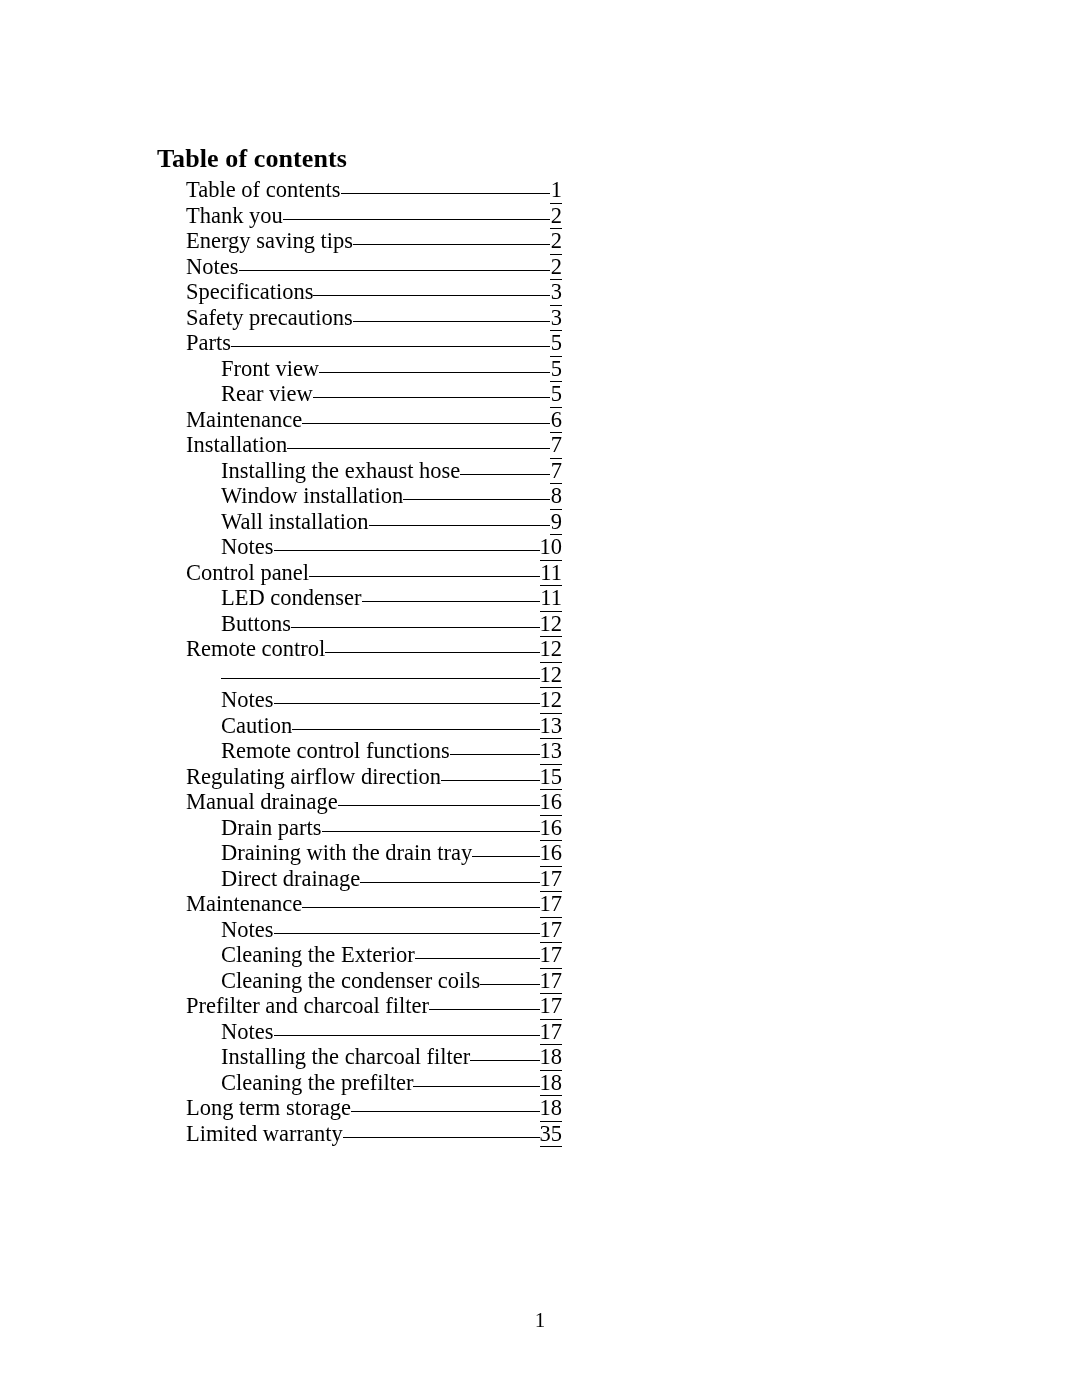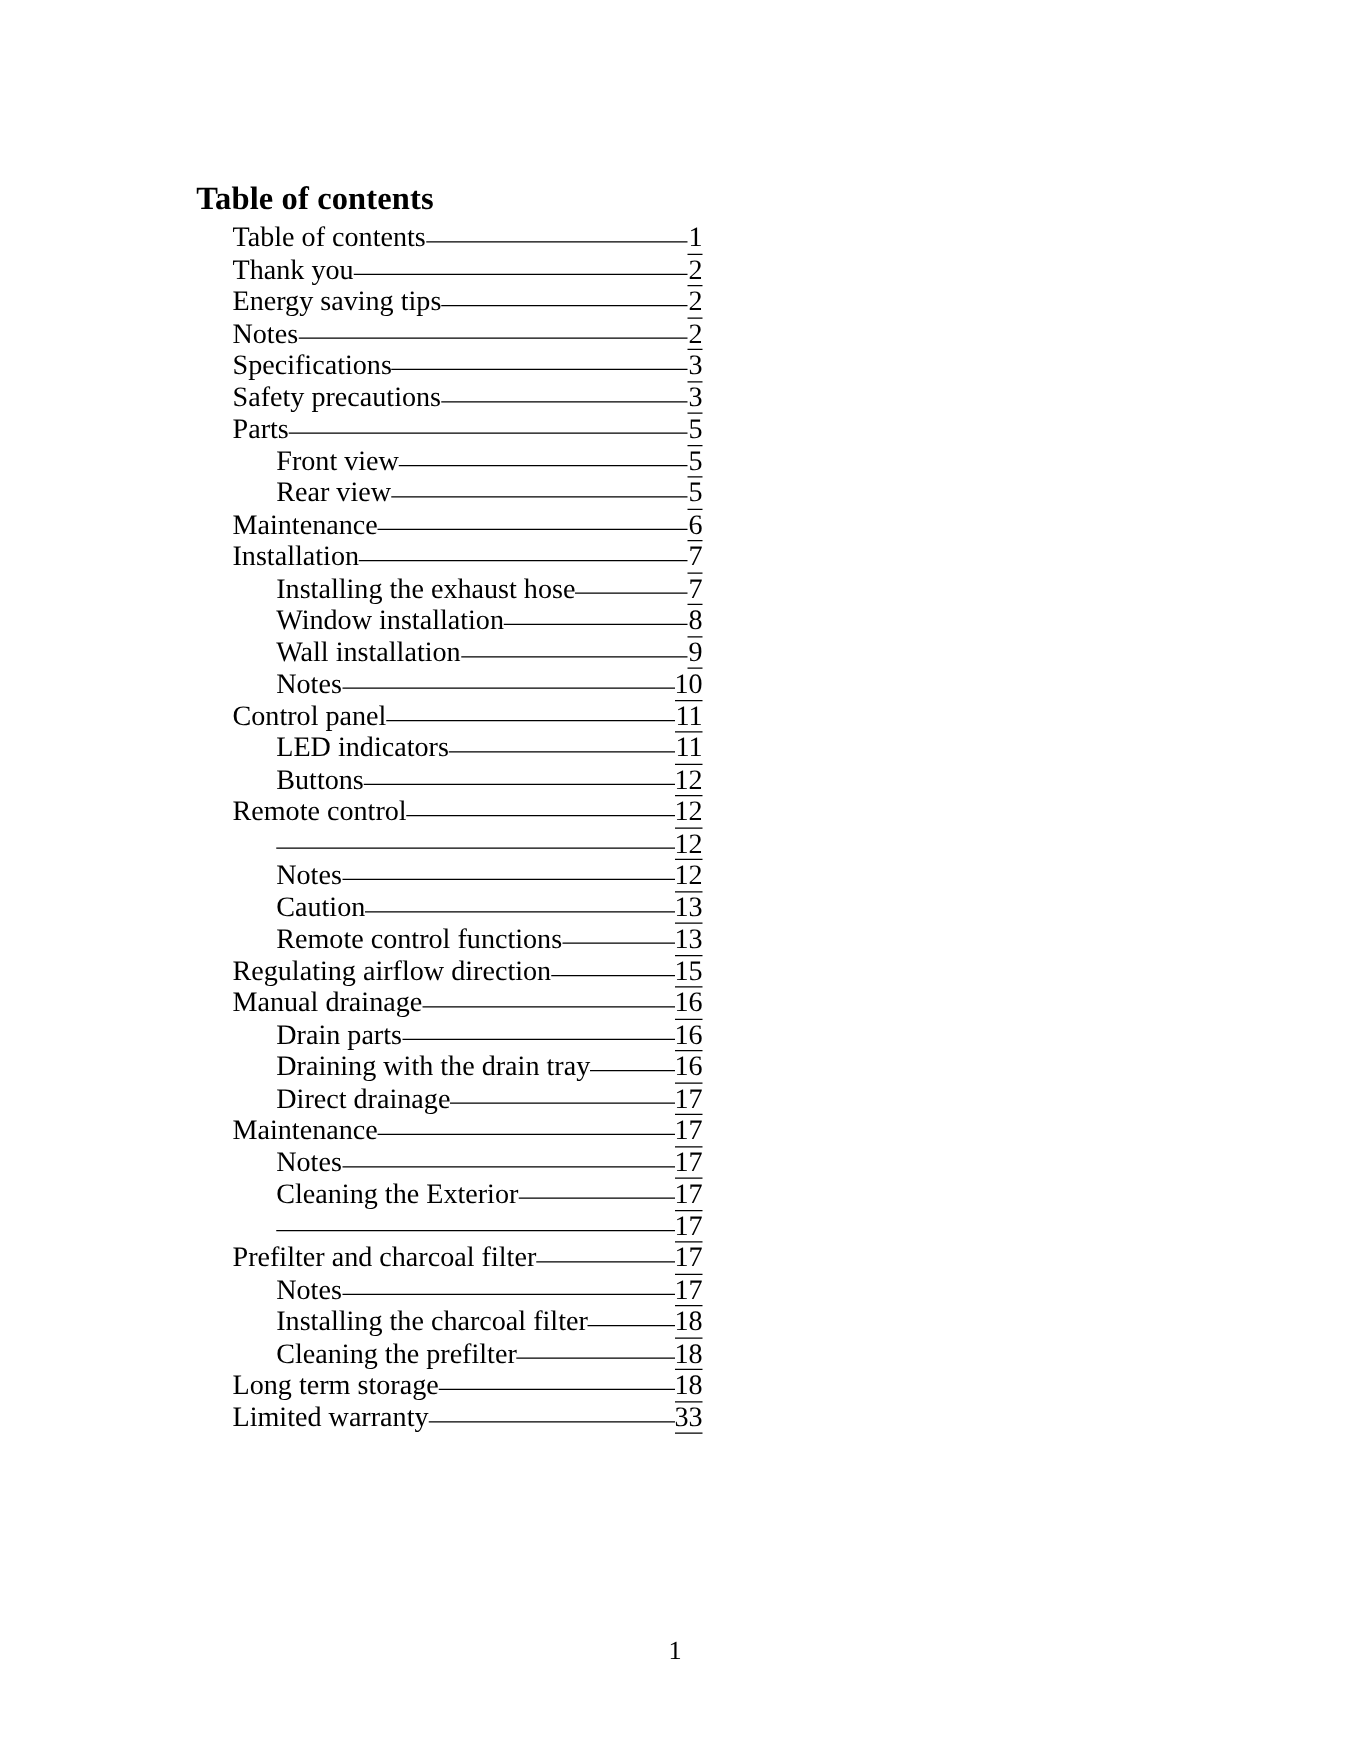--- a/index.html
+++ b/index.html
@@ -150,21 +150,21 @@
         <span class="toc-label">Notes</span>
         <span class="toc-leader"></span>
         <span class="toc-page">10</span>
       </div>
       <div class="toc-row">
         <span class="toc-label">Control panel</span>
         <span class="toc-leader"></span>
         <span class="toc-page">11</span>
       </div>
       <div class="toc-row lvl2">
-        <span class="toc-label">LED indicators</span>
+        <span class="toc-label">LED condenser</span>
         <span class="toc-leader"></span>
         <span class="toc-page">11</span>
       </div>
       <div class="toc-row lvl2">
         <span class="toc-label">Buttons</span>
         <span class="toc-leader"></span>
         <span class="toc-page">12</span>
       </div>
       <div class="toc-row">
         <span class="toc-label">Remote control</span>
@@ -224,20 +224,21 @@
         <span class="toc-label">Notes</span>
         <span class="toc-leader"></span>
         <span class="toc-page">17</span>
       </div>
       <div class="toc-row lvl2">
         <span class="toc-label">Cleaning the Exterior</span>
         <span class="toc-leader"></span>
         <span class="toc-page">17</span>
       </div>
       <div class="toc-row lvl2">
+        <span class="toc-label">Cleaning the condenser coils</span>
         <span class="toc-leader"></span>
         <span class="toc-page">17</span>
       </div>
       <div class="toc-row">
         <span class="toc-label">Prefilter and charcoal filter</span>
         <span class="toc-leader"></span>
         <span class="toc-page">17</span>
       </div>
       <div class="toc-row lvl2">
         <span class="toc-label">Notes</span>
@@ -255,19 +256,19 @@
         <span class="toc-page">18</span>
       </div>
       <div class="toc-row">
         <span class="toc-label">Long term storage</span>
         <span class="toc-leader"></span>
         <span class="toc-page">18</span>
       </div>
       <div class="toc-row">
         <span class="toc-label">Limited warranty</span>
         <span class="toc-leader"></span>
-        <span class="toc-page">33</span>
+        <span class="toc-page">35</span>
       </div>
     </div>
 
   <div class="footer-page">1</div>
 
 </div>
 
 </body></html>

